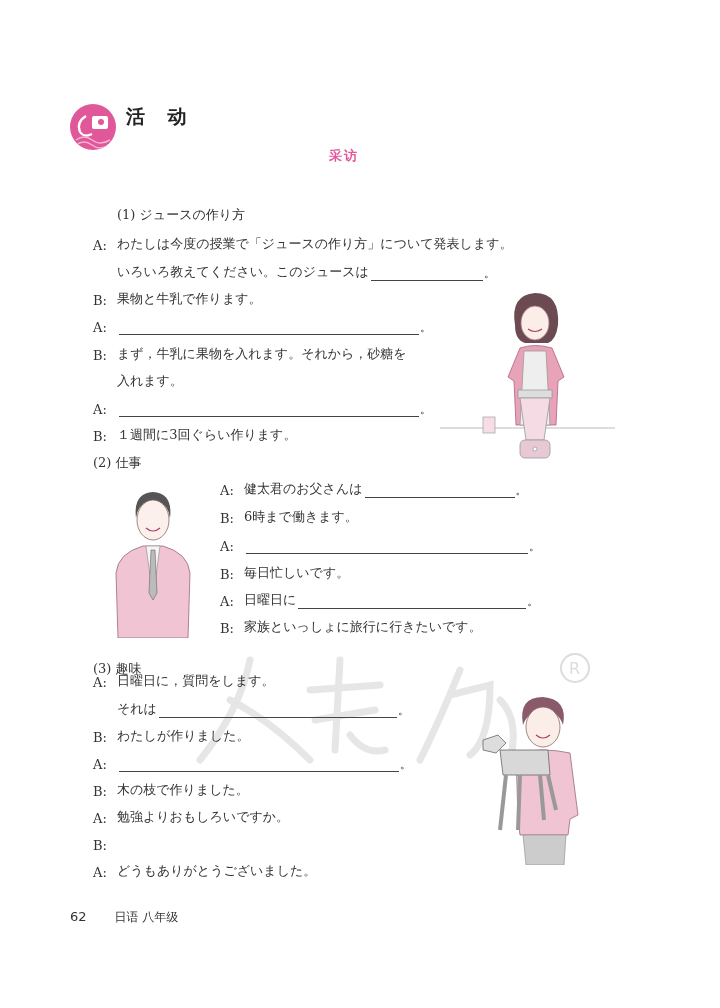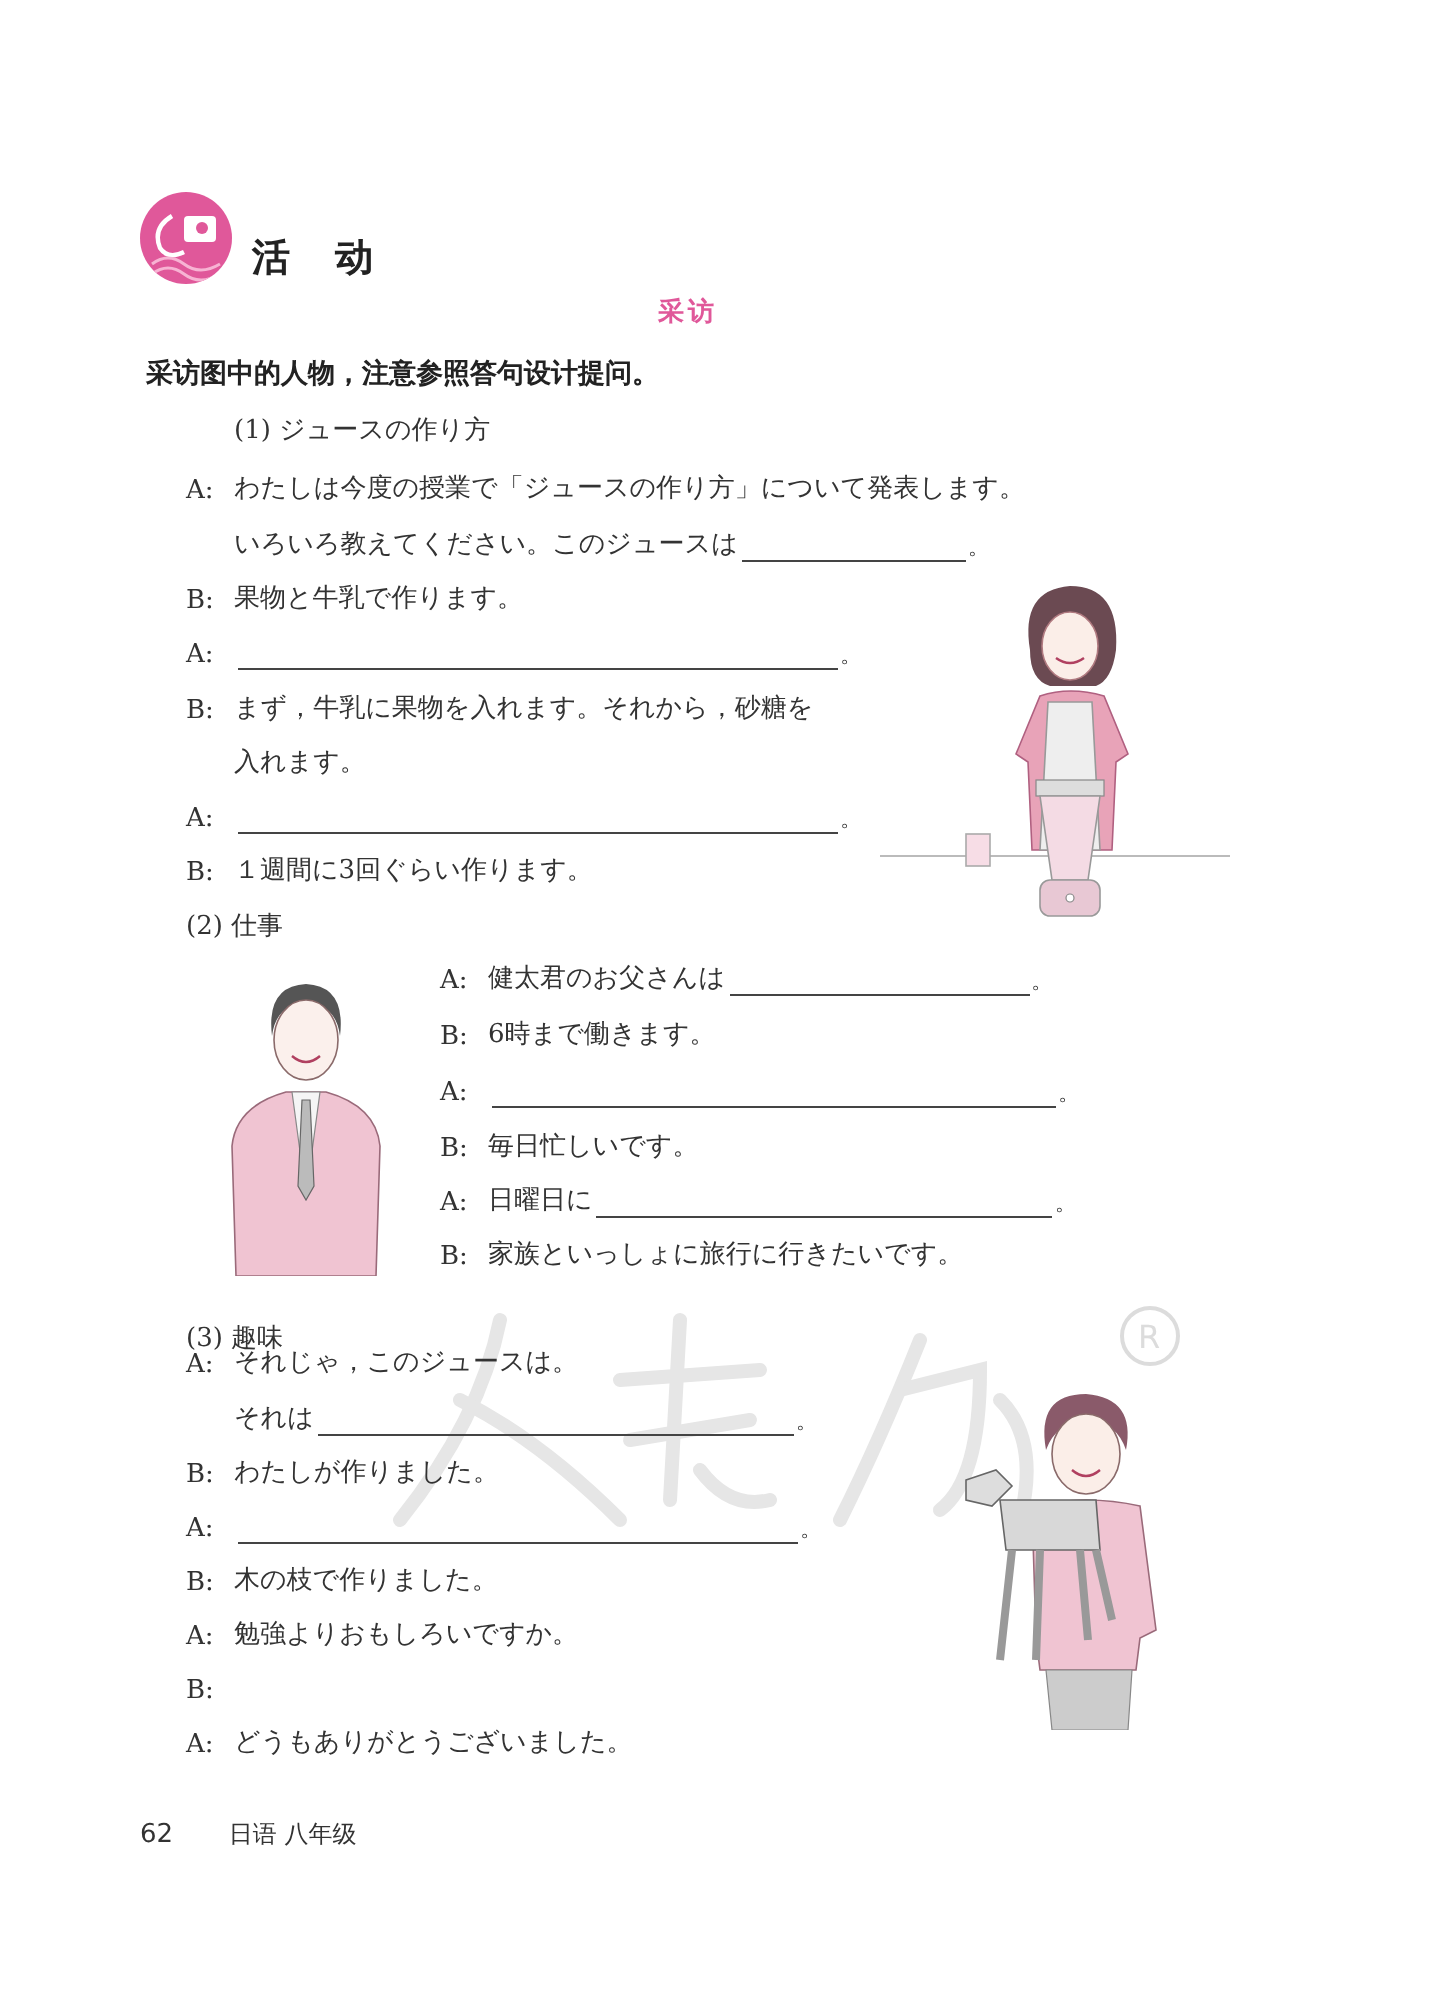--- a/index.html
+++ b/index.html
@@ -3,21 +3,21 @@
   <meta charset="utf-8">
   <style>
     * { margin: 0; padding: 0; box-sizing: border-box; }
     html, body { width: 720px; height: 1008px; background: #ffffff; overflow: hidden; }
     body { position: relative; font-family: "DejaVu Serif", "Liberation Serif", serif; color: #333; }
 
     .page { position: absolute; left: 0; top: 0; width: 720px; height: 1008px; }
 
     .watermark { position: absolute; left: 190px; top: 640px; width: 420px; height: 130px; pointer-events: none; }
 
-    .header { position: absolute; left: 70px; top: 92px; height: 50px; display: flex; align-items: flex-end; }
+    .header { position: absolute; left: 70px; top: 104px; height: 50px; display: flex; align-items: flex-start; }
     .logo { width: 46px; height: 46px; border-radius: 50%; background: #e0589a; position: relative; overflow: hidden; }
     .header-title { margin-left: 10px; font-family: "DejaVu Sans", "Liberation Sans", sans-serif; font-weight: bold; font-size: 19px; color: #222; letter-spacing: 8px; }
 
     .section-title { position: absolute; left: 329px; top: 147px; font-family: "DejaVu Sans", "Liberation Sans", sans-serif; font-size: 13px; color: #e0589a; font-weight: bold; letter-spacing: 2px; }
 
     .instruction { position: absolute; left: 73px; top: 178px; font-family: "DejaVu Sans", "Liberation Sans", sans-serif; font-weight: bold; font-size: 13.5px; color: #222; }
 
     .line { position: absolute; font-size: 13px; white-space: nowrap; color: #333; display: flex; align-items: flex-end; height: 18px; }
     .spk { display: inline-block; width: 24px; }
     .blank { display: inline-block; border-bottom: 1px solid #444; height: 14px; margin-left: 2px; }
@@ -57,21 +57,20 @@
         <rect x="22" y="12" width="16" height="13" rx="2" fill="#fff"></rect>
         <circle cx="31" cy="18" r="3" fill="#e0589a"></circle>
         <path d="M6 36 Q14 30 22 36 Q30 42 40 36" stroke="#f7b3d3" stroke-width="1.5" fill="none"></path>
         <path d="M6 41 Q14 35 22 41 Q30 47 40 41" stroke="#f7b3d3" stroke-width="1.5" fill="none"></path>
       </svg>
     </div>
     <span class="header-title">活 动</span>
   </div>
 
   <div class="section-title">采访</div>
-  <div class="instruction">采访图中的人物，注意参照答句设计提问。</div>
 
   <div class="sub" style="left:93px; top:206px;margin-left:24px;">(1) ジュースの作り方</div>
 
   <div class="line" style="left:93px; top:235px;">
     <span class="spk">A:</span>
       <span>わたしは今度の授業で「ジュースの作り方」について発表します。</span>
   </div>
   <div class="line" style="left:117px; top:263px;">
     <span>いろいろ教えてください。このジュースは</span>
       <span class="blank" style="width:112px;"></span>
@@ -155,21 +154,21 @@
   </div>
   <div class="line" style="left:220px; top:618px;">
     <span class="spk">B:</span>
       <span>家族といっしょに旅行に行きたいです。</span>
   </div>
 
   <div class="sub" style="left:93px; top:645px;margin-top:15px;">(3) 趣味</div>
 
   <div class="line" style="left:93px; top:672px;">
     <span class="spk">A:</span>
-      <span>それじゃ，このジュースは。</span>
+      <span>日曜日に，質問をします。</span>
   </div>
   <div class="line" style="left:117px; top:700px;">
     <span>それは</span>
       <span class="blank" style="width:238px;"></span>
       <span class="period">。</span>
   </div>
   <div class="line" style="left:93px; top:727px;">
     <span class="spk">B:</span>
       <span>わたしが作りました。</span>
   </div>

